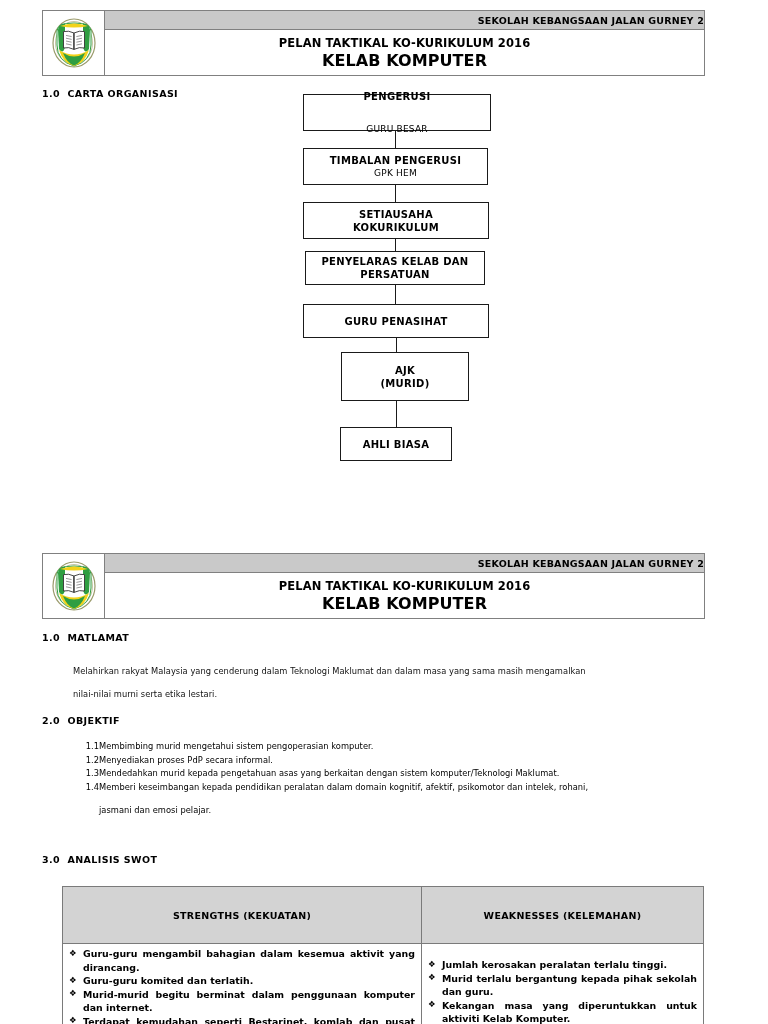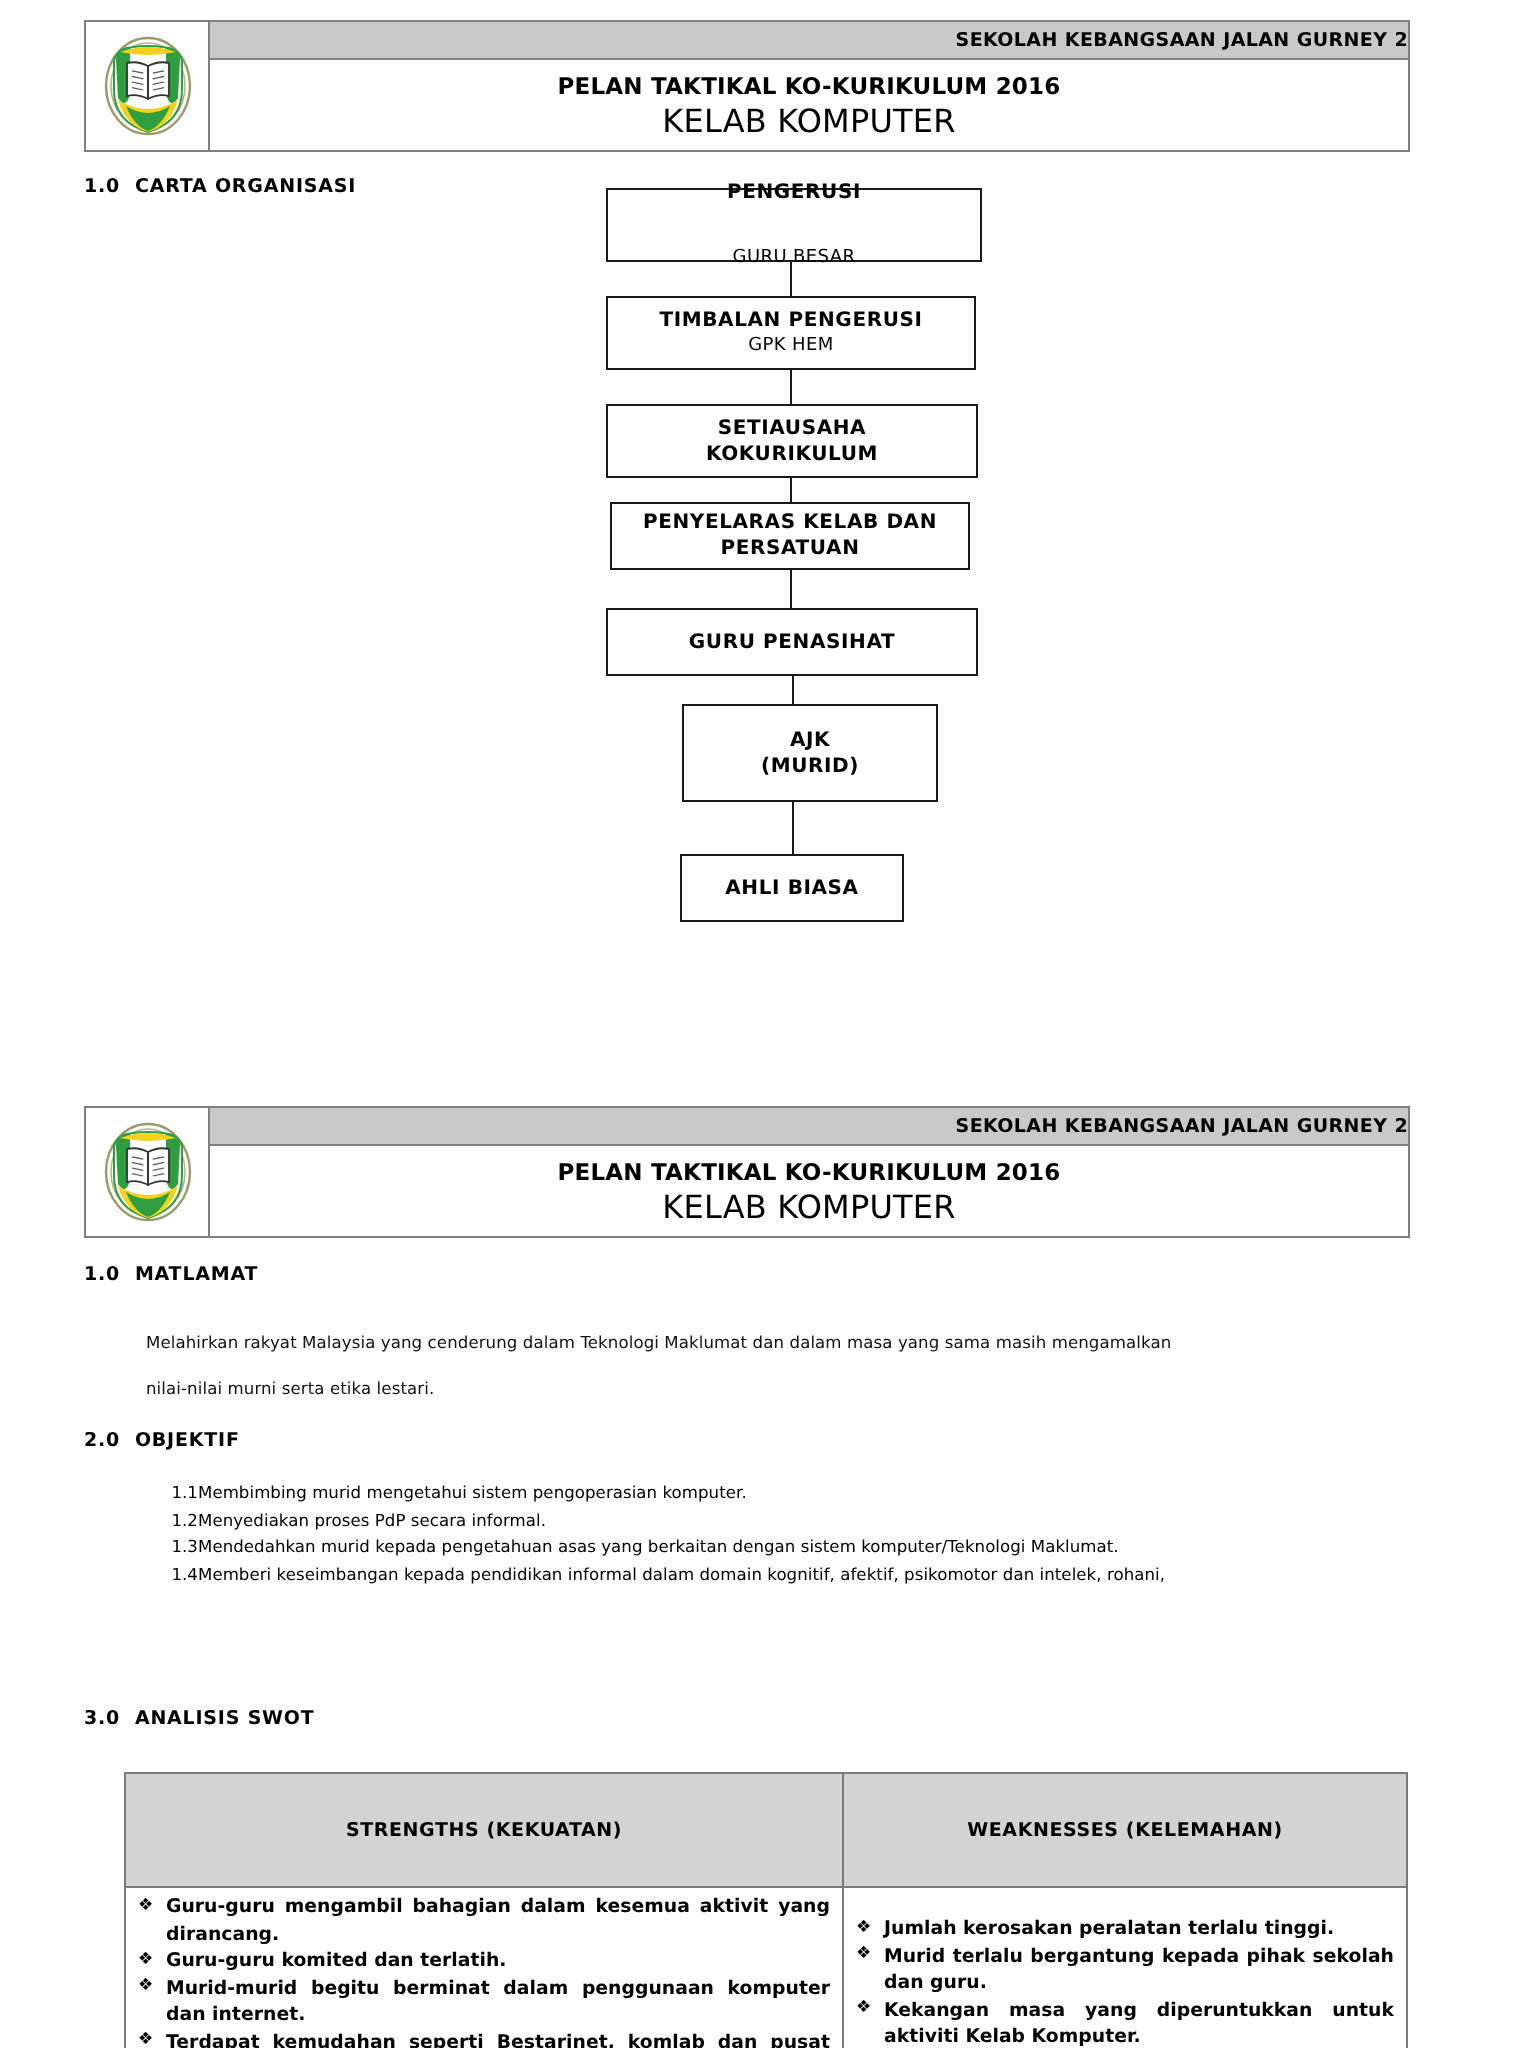--- a/index.html
+++ b/index.html
@@ -55,21 +55,21 @@
     padding-top: 2px;
   }
   .title-line1 {
     font-size: 11.5px;
     font-weight: bold;
     letter-spacing: .1px;
     line-height: 16px;
   }
   .title-line2 {
     font-size: 16px;
-    font-weight: normal;
+    font-weight: bold;
     letter-spacing: .1px;
     line-height: 20px;
   }
 
   
   .crest { display:block; margin: 0 auto; }
 
   
   .section-head {
     position: absolute;
@@ -325,22 +325,23 @@
   <div class="obj-row">
     <span class="obj-num">1.2</span>
     <span class="obj-txt">Menyediakan proses PdP secara informal.</span>
   </div>
   <div class="obj-row">
     <span class="obj-num">1.3</span>
     <span class="obj-txt">Mendedahkan murid kepada pengetahuan asas yang berkaitan dengan sistem komputer/Teknologi Maklumat.</span>
   </div>
   <div class="obj-row">
     <span class="obj-num">1.4</span>
-    <span class="obj-txt">Memberi keseimbangan kepada pendidikan informal dalam domain kognitif, afektif, psikomotor dan intelek, rohani,</span>
-  </div>
+    <span class="obj-txt">Memberi keseimbangan kepada pendidikan peralatan dalam domain kognitif, afektif, psikomotor dan intelek, rohani,</span>
+  </div>
+  <div class="obj-cont">jasmani dan emosi pelajar.</div>
 </div>
 
 <div class="section-head" style="left:42px; top:854px;">3.0  ANALISIS SWOT</div>
 
 <table class="swot" style="top:886px;">
   <tbody>
       <tr>
     <th style="width:326px;">STRENGTHS (KEKUATAN)</th>
     <th>WEAKNESSES (KELEMAHAN)</th>
   </tr>

